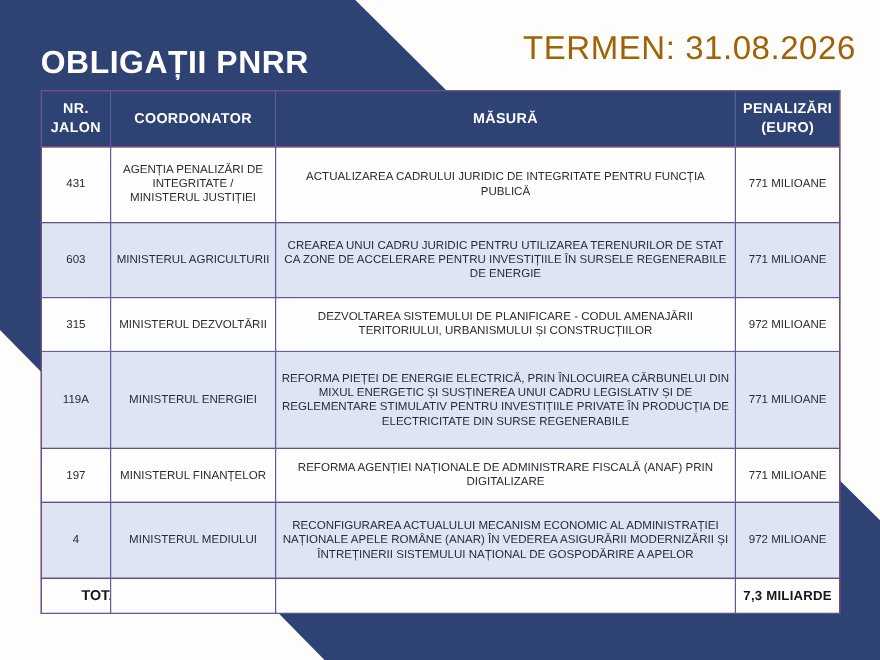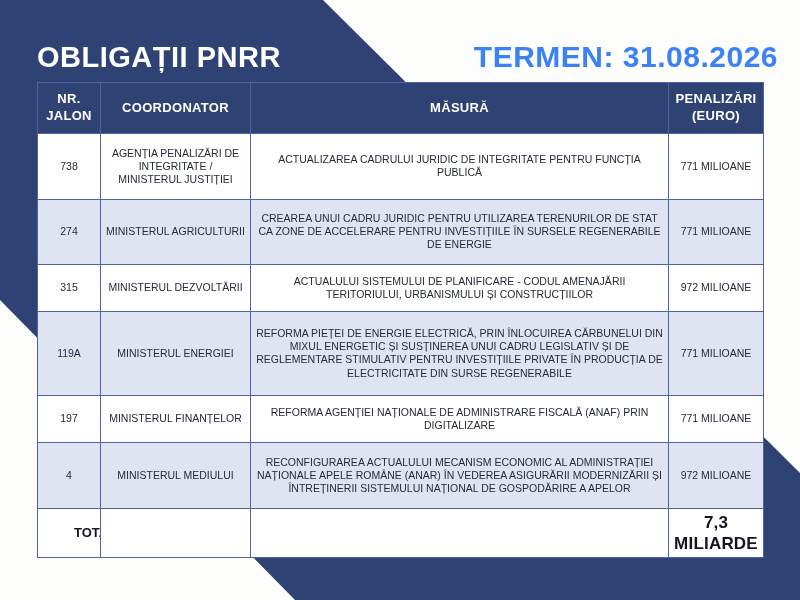--- a/index.html
+++ b/index.html
@@ -11,22 +11,22 @@
     position:absolute;inset:0;background:#2e4374;
     clip-path:polygon(0 0,323px 0,800px 473px,800px 600px,295px 600px,0 300px);
   }
 
   .page-title{
     position:absolute;left:37px;top:43px;
     color:#ffffff;font-size:29px;font-weight:bold;letter-spacing:0.5px;
     line-height:1;white-space:nowrap;
   }
   .deadline{
-    position:absolute;right:22px;top:42px;
-    color:#3b82f6;font-size:30px;font-weight:bold;letter-spacing:0.5px;
+    position:absolute;right:22px;top:30px;
+    color:#a16207;font-size:30px;font-weight:normal;letter-spacing:0.5px;
     line-height:1;white-space:nowrap;
   }
 
   table.obl{
     position:absolute;left:37px;top:82px;width:726px;height:476px;
     border-collapse:collapse;table-layout:fixed;
     background:#b91c1c;
   }
   table.obl col.c1{width:63px;}
   table.obl col.c2{width:150px;}
@@ -45,21 +45,21 @@
     background:#2e4374;color:#ffffff;
     font-size:13px;font-weight:bold;line-height:1.3;
     height:44px;letter-spacing:0.3px;
   }
   table.obl tbody tr:nth-child(even) td{background:#dfe4f3;}
   table.obl tbody tr:nth-child(odd) td{background:#fefefe;}
   table.obl tr.total td{
     background:#dfe4f3;font-weight:bold;color:#14161f;
     font-size:13px;height:25px;padding-left:36px;
   }
-  table.obl tr.total td.total-value{font-size:17px;letter-spacing:0.2px;padding:3px 2px;}
+  table.obl tr.total td.total-value{font-size:12px;letter-spacing:0.2px;padding:3px 2px;}
 </style>
 </head>
 <body>
 
 <div id="stage">
 
   <div class="band"></div>
 
   <div class="page-title">OBLIGAȚII PNRR</div>
   <div class="deadline">TERMEN: 31.08.2026</div>
@@ -74,35 +74,35 @@
     <thead>
       <tr>
         <th>NR. JALON</th>
         <th>COORDONATOR</th>
         <th>MĂSURĂ</th>
         <th>PENALIZĂRI (EURO)</th>
       </tr>
     </thead>
     <tbody>
       <tr>
-        <td>738</td>
+        <td>431</td>
         <td>AGENȚIA PENALIZĂRI DE INTEGRITATE / MINISTERUL JUSTIȚIEI</td>
         <td>ACTUALIZAREA CADRULUI JURIDIC DE INTEGRITATE PENTRU FUNCȚIA PUBLICĂ</td>
         <td>771 MILIOANE</td>
       </tr>
       <tr>
-        <td>274</td>
+        <td>603</td>
         <td>MINISTERUL AGRICULTURII</td>
         <td>CREAREA UNUI CADRU JURIDIC PENTRU UTILIZAREA TERENURILOR DE STAT CA ZONE DE ACCELERARE PENTRU INVESTIȚIILE ÎN SURSELE REGENERABILE DE ENERGIE</td>
         <td>771 MILIOANE</td>
       </tr>
       <tr>
         <td>315</td>
         <td>MINISTERUL DEZVOLTĂRII</td>
-        <td>ACTUALULUI SISTEMULUI DE PLANIFICARE - CODUL AMENAJĂRII TERITORIULUI, URBANISMULUI ȘI CONSTRUCȚIILOR</td>
+        <td>DEZVOLTAREA SISTEMULUI DE PLANIFICARE - CODUL AMENAJĂRII TERITORIULUI, URBANISMULUI ȘI CONSTRUCȚIILOR</td>
         <td>972 MILIOANE</td>
       </tr>
       <tr>
         <td>119A</td>
         <td>MINISTERUL ENERGIEI</td>
         <td>REFORMA PIEȚEI DE ENERGIE ELECTRICĂ, PRIN ÎNLOCUIREA CĂRBUNELUI DIN MIXUL ENERGETIC ȘI SUSȚINEREA UNUI CADRU LEGISLATIV ȘI DE REGLEMENTARE STIMULATIV PENTRU INVESTIȚIILE PRIVATE ÎN PRODUCȚIA DE ELECTRICITATE DIN SURSE REGENERABILE</td>
         <td>771 MILIOANE</td>
       </tr>
       <tr>
         <td>197</td>

